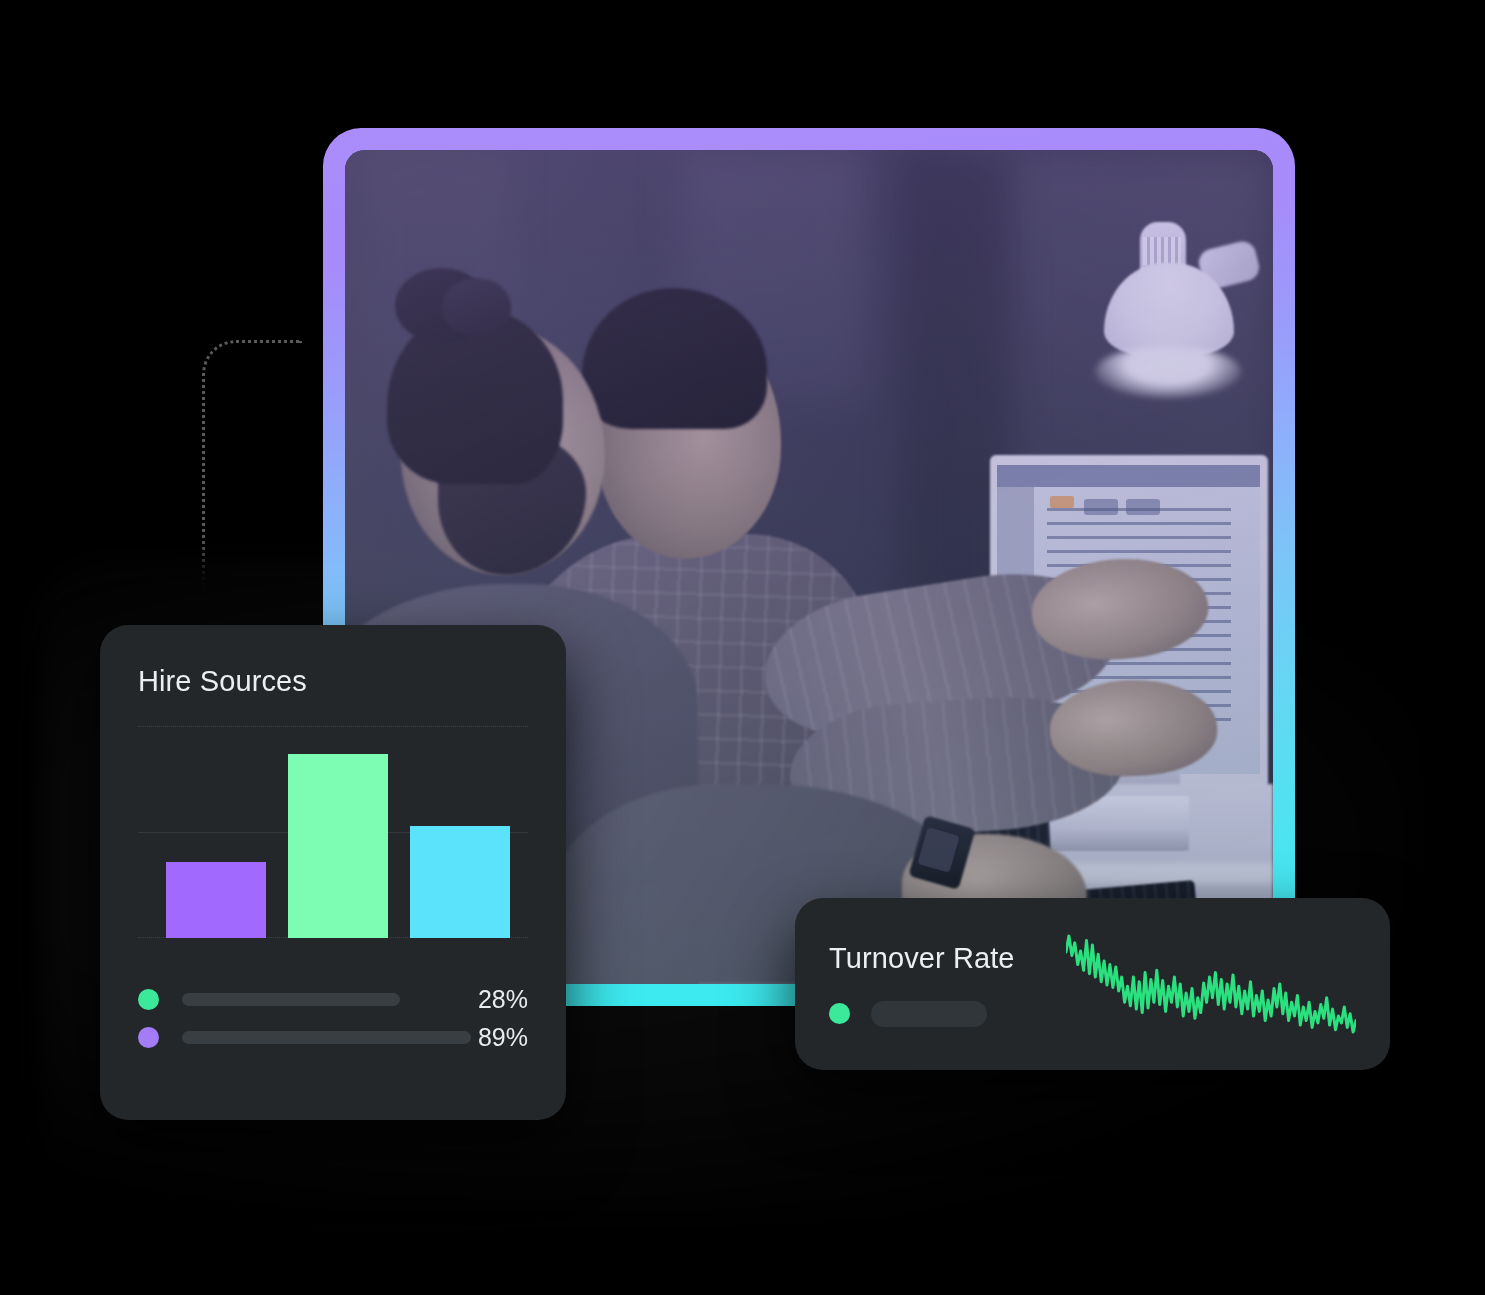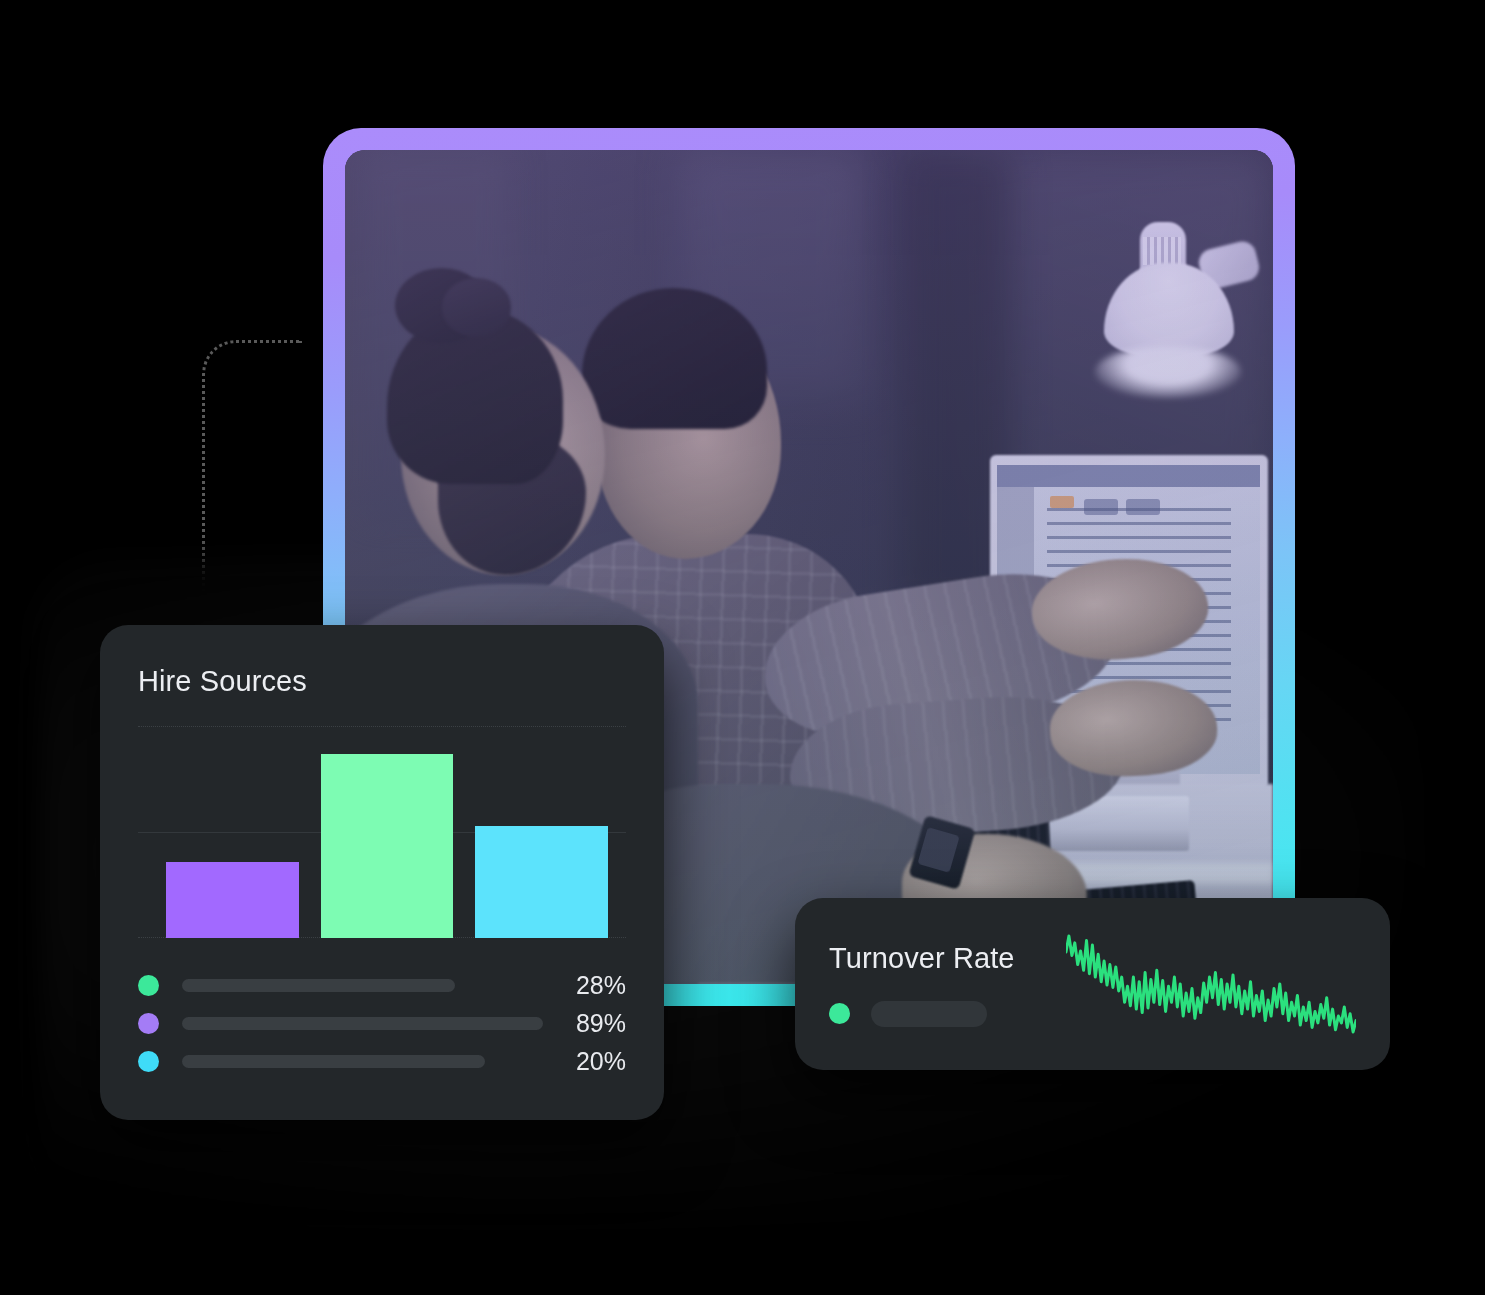--- a/index.html
+++ b/index.html
@@ -344,21 +344,21 @@
   .card {
     position: absolute;
     background: #23272a;
     border-radius: 28px;
     box-shadow: 0 28px 64px rgba(0,0,0,.75);
   }
 
   
   #hire-sources-card {
     left: 100px; top: 625px;
-    width: 564px; height: 495px;
+    width: 466px; height: 495px;
     padding: 40px 38px 34px 38px;
   }
   .card-title {
     font-size: 29px;
     font-weight: 400;
     color: #eceef2;
     letter-spacing: .1px;
   }
   .chart-area {
     position: relative;
@@ -376,21 +376,21 @@
   }
   .bars {
     position: absolute; left: 28px; right: 18px; bottom: 0;
     height: 100%;
     display: flex;
     align-items: flex-end;
     gap: 22px;
   }
   .bar { flex: 1; border-radius: 0; }
 
-  .legend { margin-top: 28px; text-align: center; }
+  .legend { margin-top: 42px; text-align: center; }
   .legend-row {
     display: flex;
     align-items: center;
     height: 38px;
   }
   .legend-dot {
     width: 21px; height: 21px; border-radius: 50%;
     flex: 0 0 auto;
   }
   .legend-bar {
@@ -531,25 +531,20 @@
     <div class="legend" id="hire-legend">
         <div class="legend-row">
           <div class="legend-dot" style="background: rgb(60, 232, 154);"></div>
           <div class="legend-bar" style="width: 56%;"></div>
           <div class="legend-pct">28%</div>
         </div>
         <div class="legend-row">
           <div class="legend-dot" style="background: rgb(164, 124, 246);"></div>
           <div class="legend-bar" style="width: 74%;"></div>
           <div class="legend-pct">89%</div>
-        </div>
-        <div class="legend-row">
-          <div class="legend-dot" style="background: rgb(63, 220, 248);"></div>
-          <div class="legend-bar" style="width: 62%;"></div>
-          <div class="legend-pct">20%</div>
         </div>
       </div>
   </div>
 
   <div class="card" id="turnover-card">
     <div class="turnover-left">
       <div class="card-title">Turnover Rate</div>
       <div class="turnover-legend">
         <div class="turnover-dot" id="turnover-dot" style="background: rgb(60, 232, 154);"></div>
         <div class="turnover-bar"></div>

